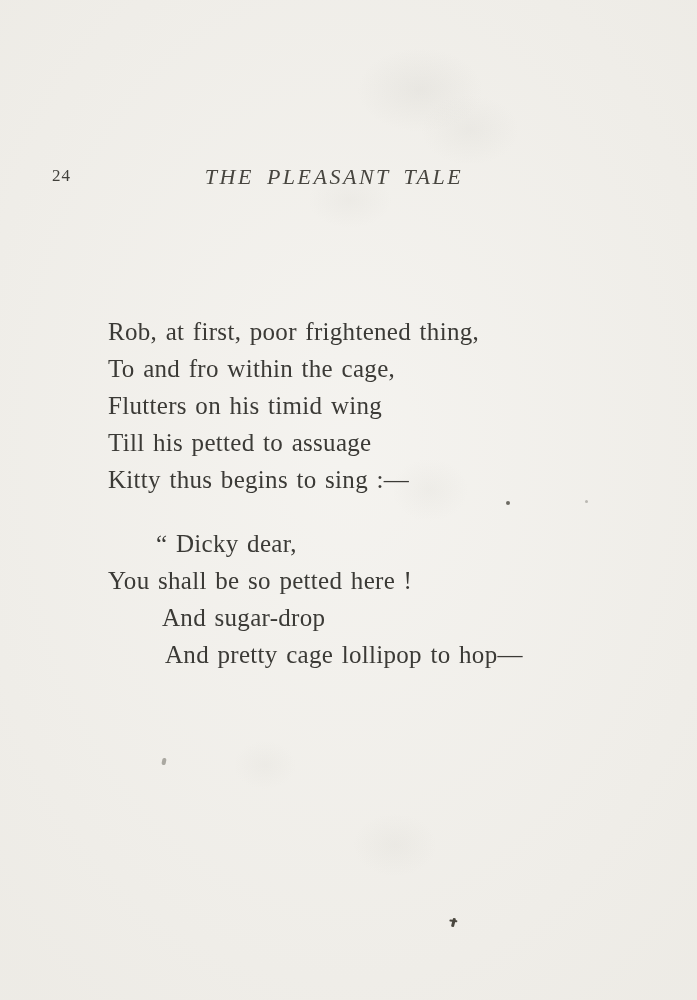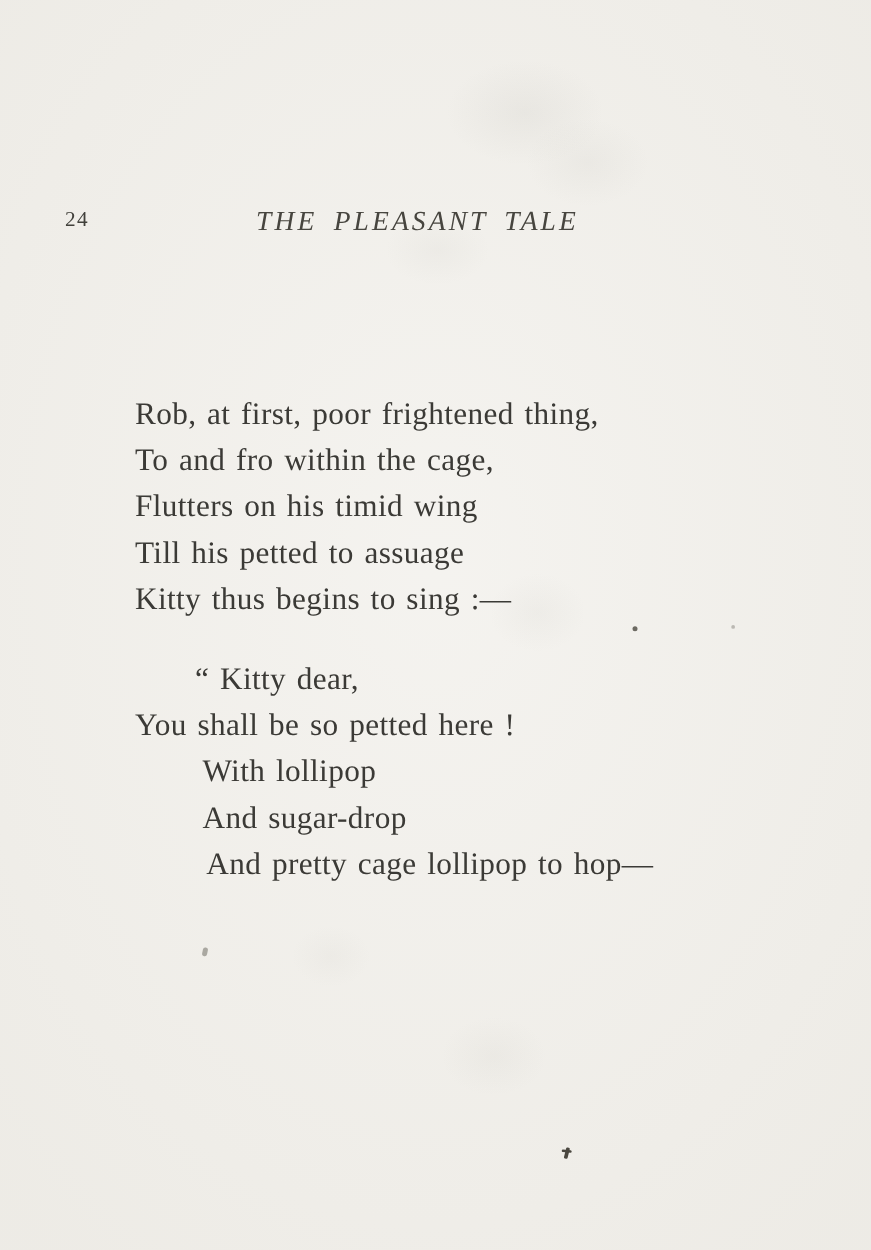--- a/index.html
+++ b/index.html
@@ -104,23 +104,22 @@
 
   <div class="poem" id="poem">
       <div class="stanza">
         <div class="poem-line" style="padding-left: 0px;">Rob, at first, poor frightened thing,</div>
         <div class="poem-line" style="padding-left: 0px;">To and fro within the cage,</div>
         <div class="poem-line" style="padding-left: 0px;">Flutters on his timid wing</div>
         <div class="poem-line" style="padding-left: 0px;">Till his petted to assuage</div>
         <div class="poem-line" style="padding-left: 0px;">Kitty thus begins to sing :—</div>
       </div>
       <div class="stanza">
-        <div class="poem-line" style="padding-left: 48px;">“ Kitty dear,</div>
+        <div class="poem-line" style="padding-left: 48px;">“ Dicky dear,</div>
         <div class="poem-line" style="padding-left: 0px;">You shall be so petted here !</div>
-        <div class="poem-line" style="padding-left: 54px;">With lollipop</div>
         <div class="poem-line" style="padding-left: 54px;">And sugar-drop</div>
         <div class="poem-line" style="padding-left: 57px;">And pretty cage lollipop to hop—</div>
       </div>
     </div>
 
   <div class="speck speck-a"></div>
   <div class="speck speck-b"></div>
   <div class="speck speck-c"></div>
   <div class="speck speck-d"></div>
 

